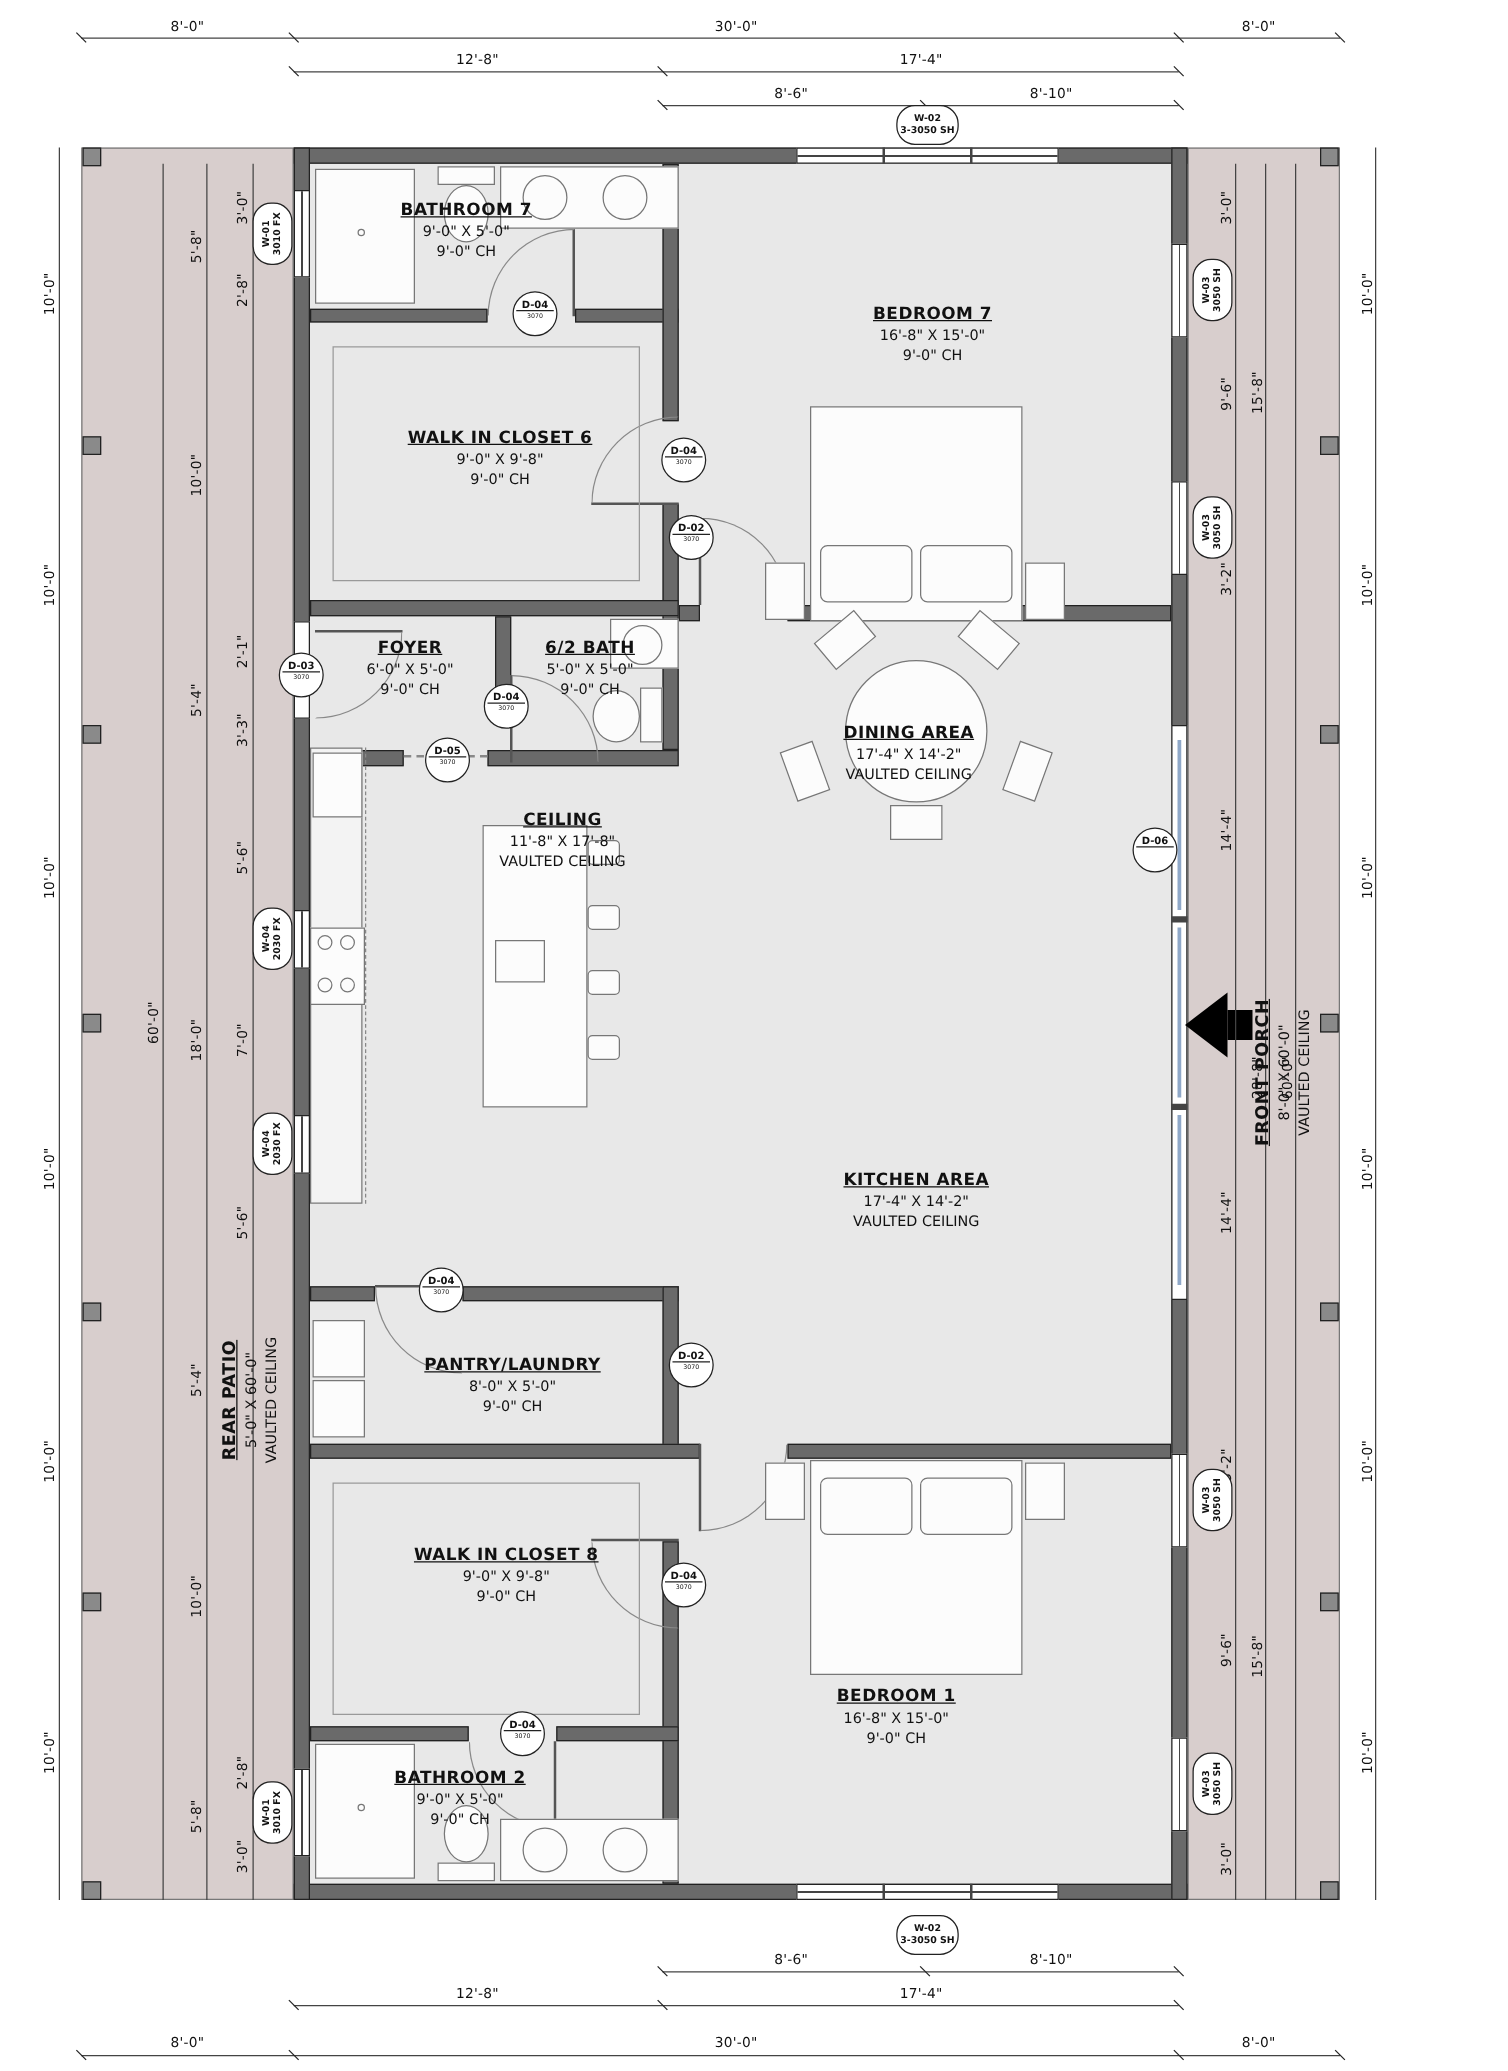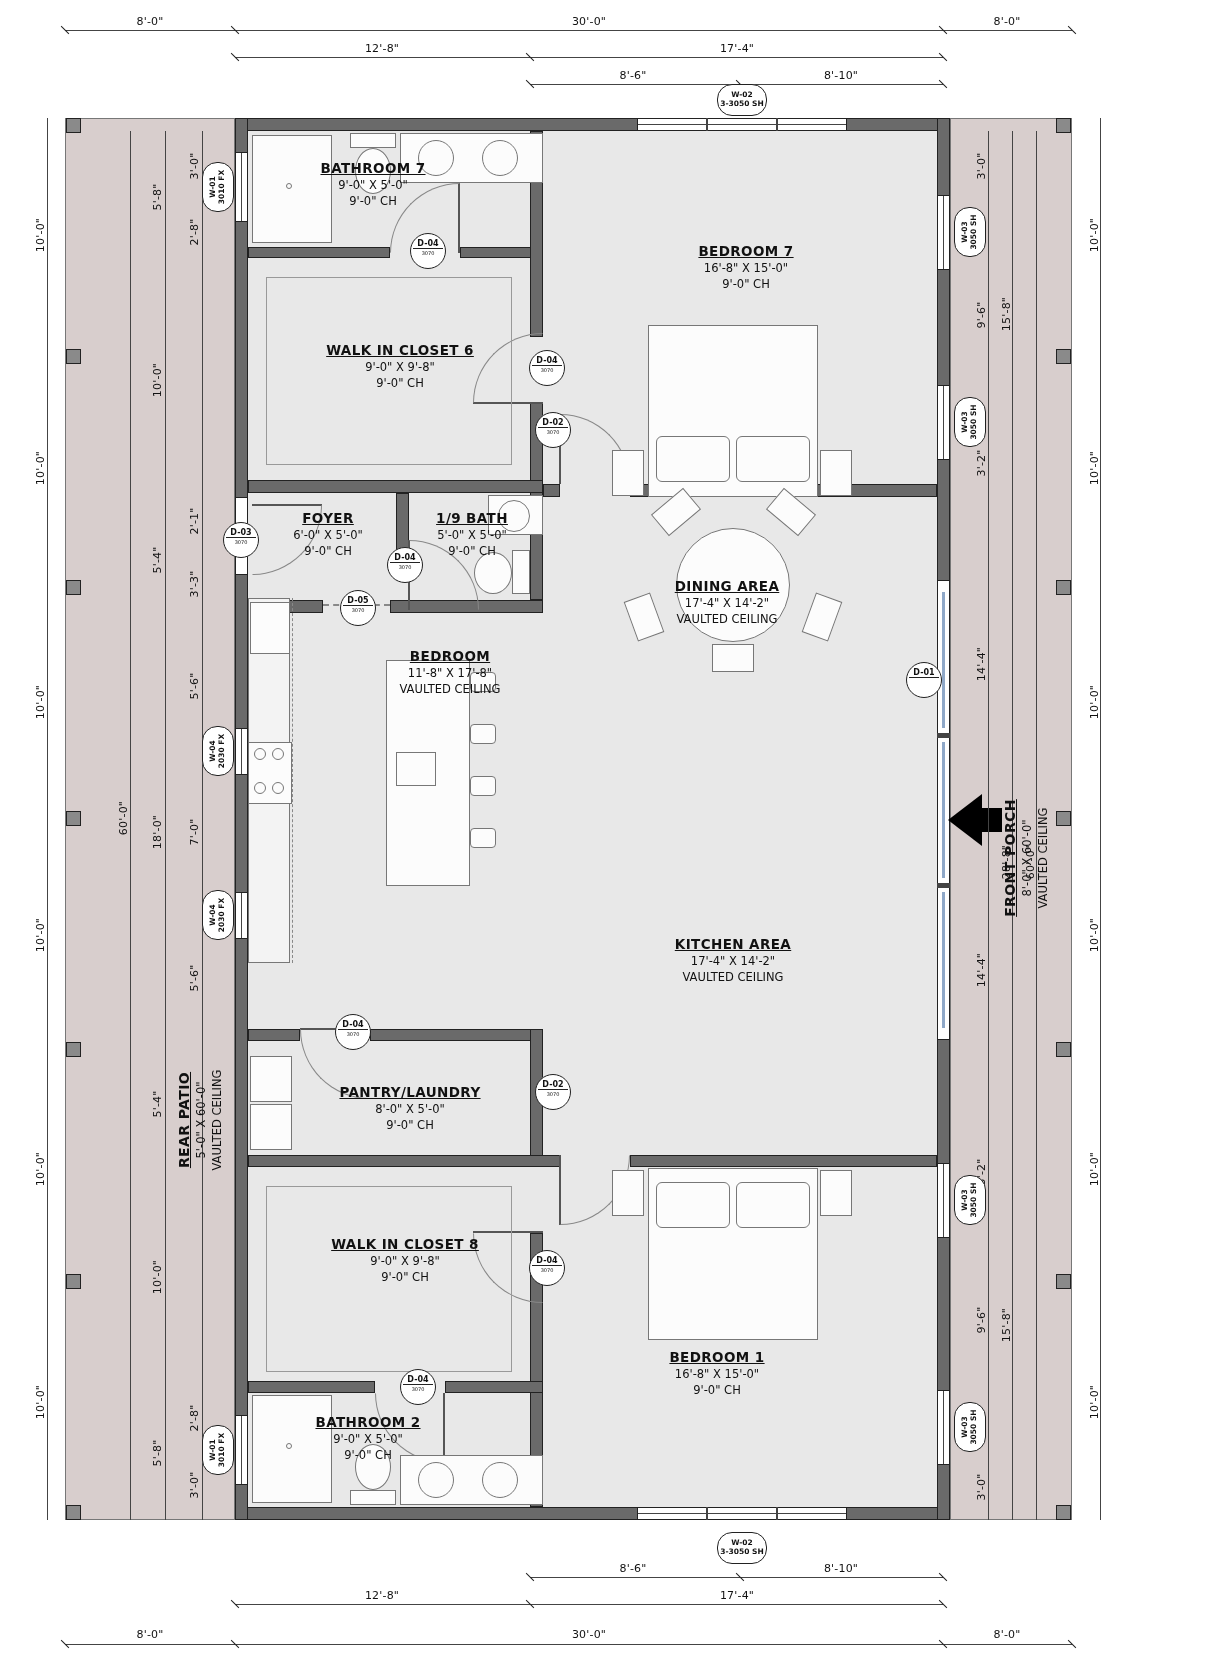--- a/index.html
+++ b/index.html
@@ -360,21 +360,21 @@
   </div>
   <div class="abs dtag" style="left:405px;top:565px">
     <div class="l1">D-04</div>
     <div class="l2">3070</div>
   </div>
   <div class="abs dtag" style="left:358px;top:608px">
     <div class="l1">D-05</div>
     <div class="l2">3070</div>
   </div>
   <div class="abs dtag" style="left:924px;top:680px">
-    <div class="l1">D-01</div>
+    <div class="l1">D-06</div>
     <div class="l2"></div>
   </div>
   <div class="abs dtag" style="left:353px;top:1032px">
     <div class="l1">D-04</div>
     <div class="l2">3070</div>
   </div>
   <div class="abs dtag" style="left:553px;top:1092px">
     <div class="l1">D-02</div>
     <div class="l2">3070</div>
   </div>
@@ -401,31 +401,31 @@
     <div class="room-name">WALK IN CLOSET 6</div>
     <div class="room-sub">9'-0" X 9'-8"</div>
     <div class="room-sub">9'-0" CH</div>
   </div>
   <div class="abs roomlabel" style="left:328px;top:510px">
     <div class="room-name">FOYER</div>
     <div class="room-sub">6'-0" X 5'-0"</div>
     <div class="room-sub">9'-0" CH</div>
   </div>
   <div class="abs roomlabel" style="left:472px;top:510px">
-    <div class="room-name">1/9 BATH</div>
+    <div class="room-name">6/2 BATH</div>
     <div class="room-sub">5'-0" X 5'-0"</div>
     <div class="room-sub">9'-0" CH</div>
   </div>
   <div class="abs roomlabel" style="left:727px;top:578px">
     <div class="room-name">DINING AREA</div>
     <div class="room-sub">17'-4" X 14'-2"</div>
     <div class="room-sub">VAULTED CEILING</div>
   </div>
   <div class="abs roomlabel" style="left:450px;top:648px">
-    <div class="room-name">BEDROOM</div>
+    <div class="room-name">CEILING</div>
     <div class="room-sub">11'-8" X 17'-8"</div>
     <div class="room-sub">VAULTED CEILING</div>
   </div>
   <div class="abs roomlabel" style="left:733px;top:936px">
     <div class="room-name">KITCHEN AREA</div>
     <div class="room-sub">17'-4" X 14'-2"</div>
     <div class="room-sub">VAULTED CEILING</div>
   </div>
   <div class="abs roomlabel" style="left:410px;top:1084px">
     <div class="room-name">PANTRY/LAUNDRY</div>

